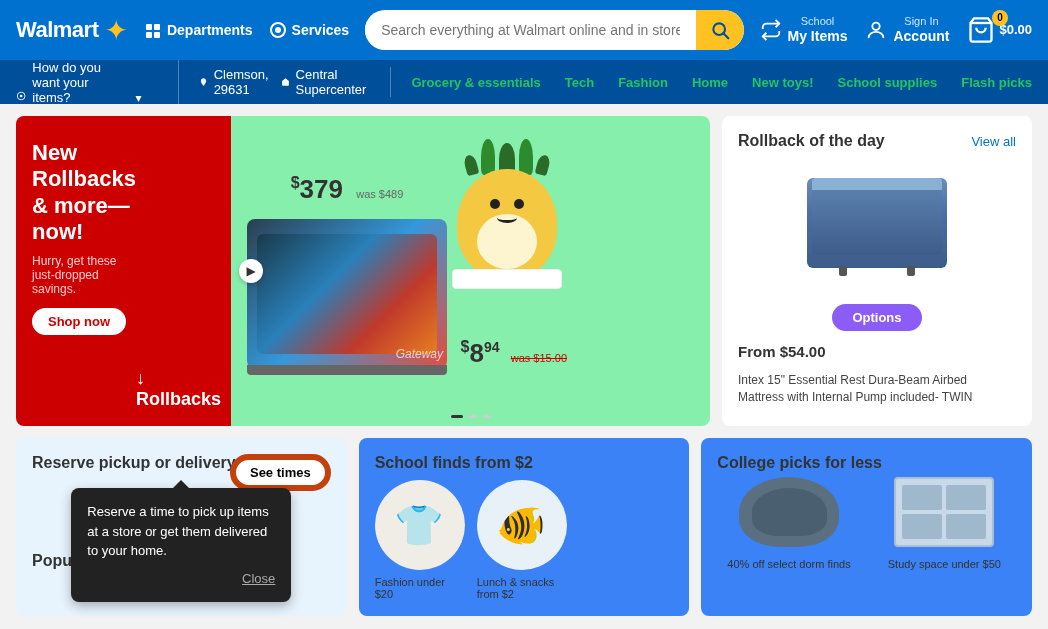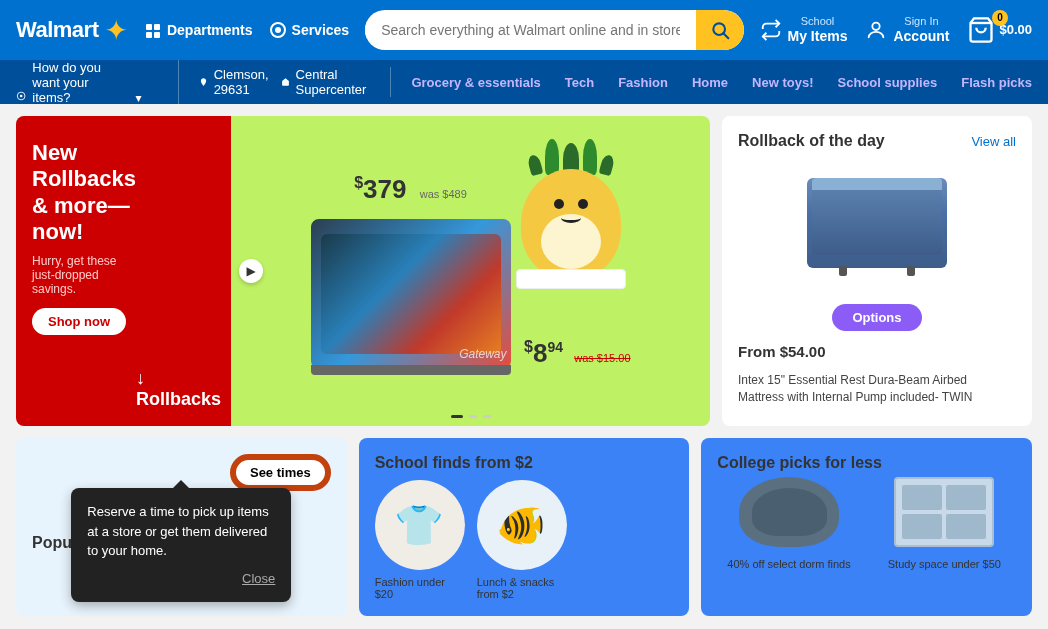--- a/index.html
+++ b/index.html
@@ -158,21 +158,21 @@
     }
     .nav-links {
       display: flex;
       align-items: center;
       gap: 24px;
       padding-left: 20px;
       flex: 1;
       justify-content: flex-end;
     }
     .nav-link {
-      color: #c4b5fd;
+      color: #22c55e;
       font-size: 13px;
       font-weight: 600;
       cursor: pointer;
       white-space: nowrap;
       text-decoration: none;
     }
 
     
     .main-content {
       display: flex;
@@ -227,24 +227,24 @@
     .hero-red-bottom {
       display: flex;
       align-items: center;
       gap: 6px;
       font-size: 18px;
       font-weight: 800;
       margin-top: auto;
     }
     .hero-products {
       flex: 1;
-      background: #bef264;
-      display: flex;
-      align-items: center;
-      justify-content: center;
+      background: #86efac;
+      display: flex;
+      align-items: center;
+      justify-content: flex-start;
       padding: 16px;
       position: relative;
     }
     .hero-product {
       display: flex;
       flex-direction: column;
       align-items: center;
       gap: 8px;
     }
     .laptop-img {
@@ -824,20 +824,21 @@
       <span class="from-price">From $54.00</span>
       <p class="product-desc">Intex 15" Essential Rest Dura-Beam Airbed Mattress with Internal Pump included- TWIN</p>
     </div>
   </div>
 
 </div>
 
 <div class="bottom-row">
 
   <div class="bottom-card pickup-card">
+    <span class="bottom-card-title">Reserve pickup or delivery</span>
     <button class="see-times-btn">
       <span>See times</span>
     </button>
     
     <div class="tooltip-overlay">
       <div class="tooltip-arrow"></div>
       <span>Reserve a time to pick up items at a store or get them delivered to your home.</span>
       <a class="tooltip-close">Close</a>
     </div>
     

